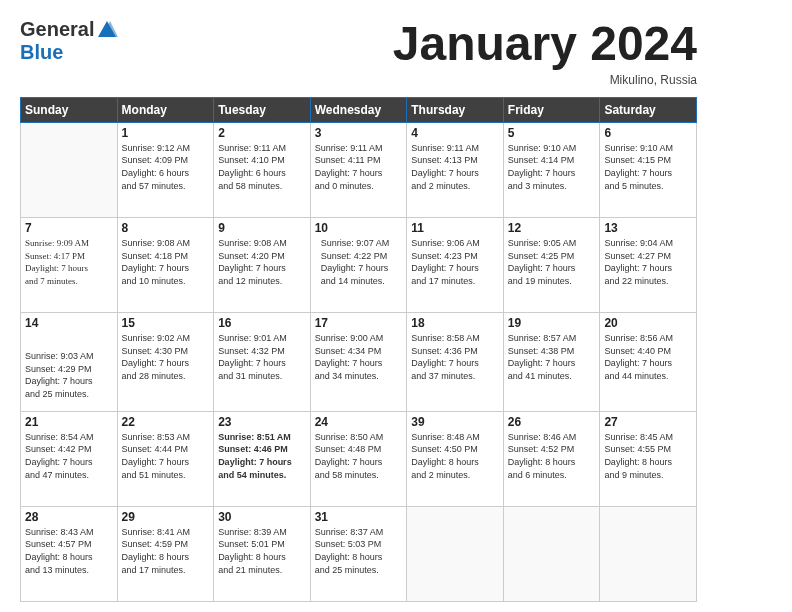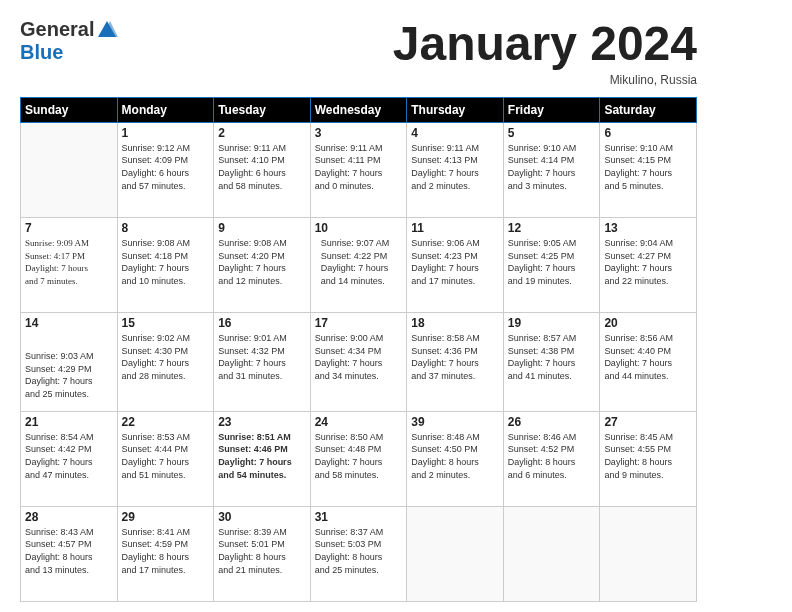--- a/index.html
+++ b/index.html
@@ -62,21 +62,21 @@
       margin-top: 2px;
     }
     .calendar {
       flex: 1;
       border: 1px solid #ccc;
       border-collapse: collapse;
       width: 100%;
       table-layout: fixed;
     }
     .calendar th {
-      background: #000000;
+      background: #404040;
       color: #fff;
       font-size: 12px;
       font-weight: bold;
       padding: 5px 4px;
       text-align: left;
       border: 1px solid #1a6fba;
     }
     .calendar td {
       border: 1px solid #ccc;
       vertical-align: top;

